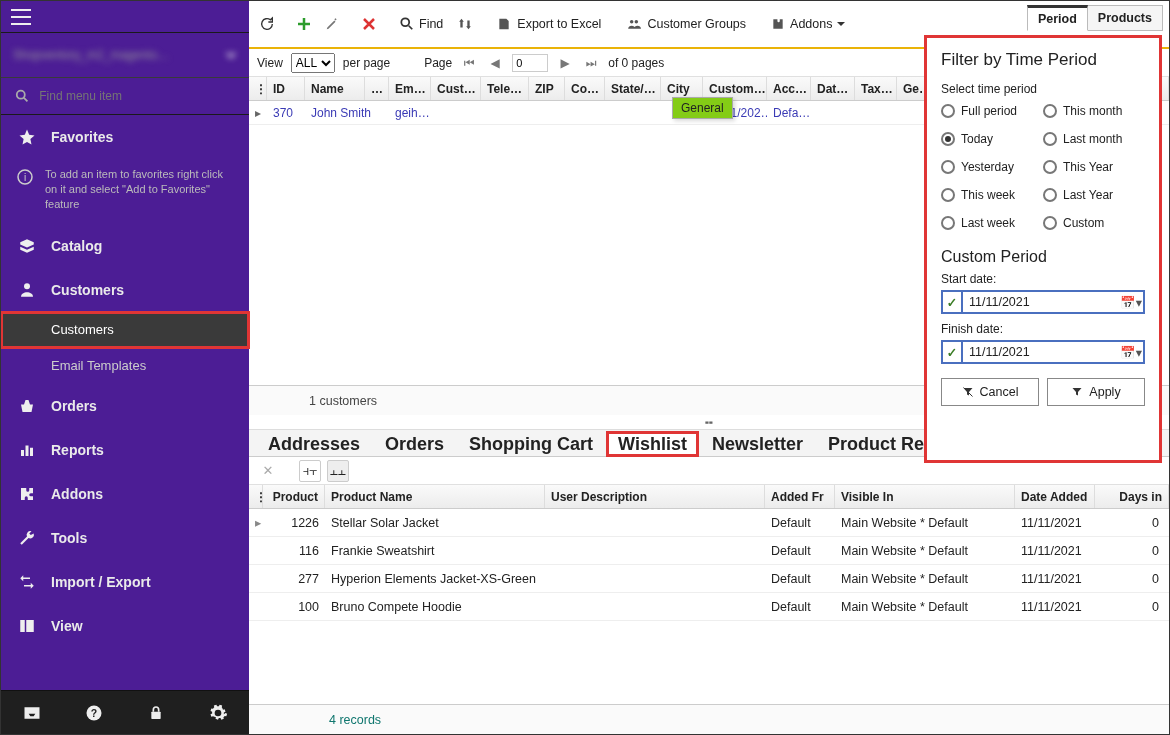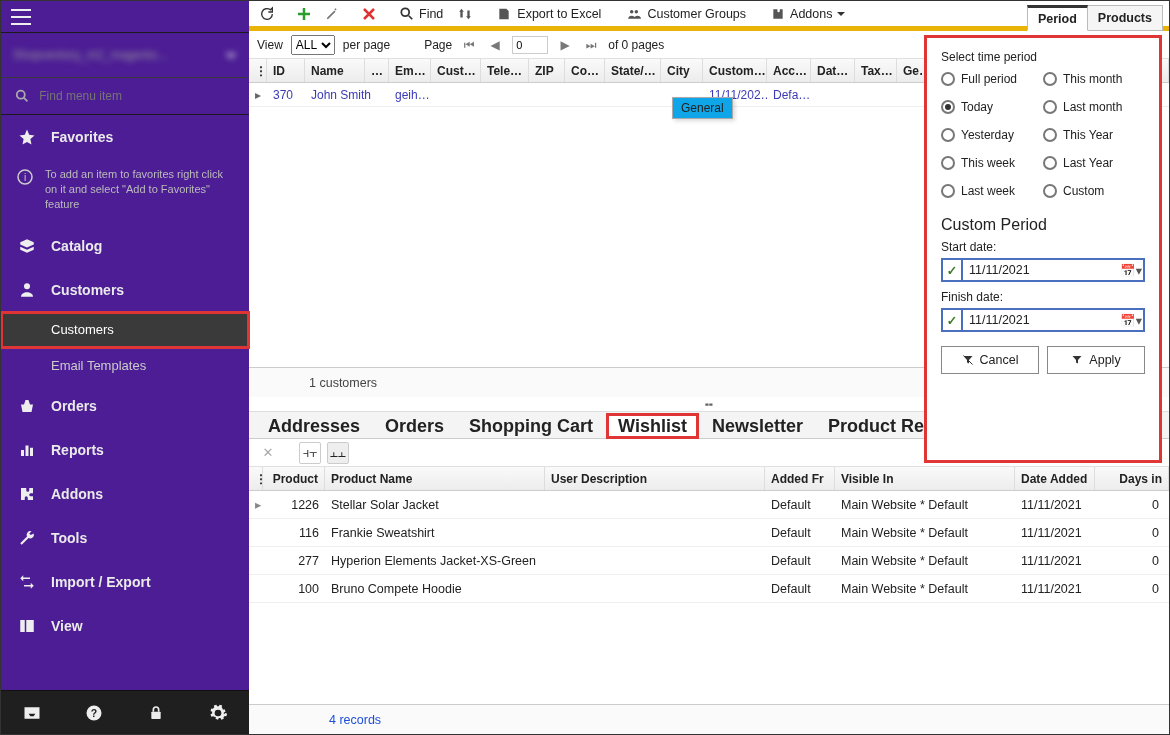--- a/index.html
+++ b/index.html
@@ -22,21 +22,21 @@
 .nav-sub.active{background:#3a3a3a;color:#fff}
 .fav-hint{font-size:11px;color:#bbb;padding:8px 16px 12px 48px;line-height:1.35;display:flex;gap:12px;align-items:flex-start}
 .fav-hint .info{margin-left:-32px}
 .ico{width:20px;height:20px;display:inline-flex;align-items:center;justify-content:center}
 .side-bottom{margin-top:auto;height:44px;background:#1f1f1f;display:flex;align-items:center;justify-content:space-around;border-top:1px solid #111}
 .side-bottom .ico{cursor:pointer}
 .red-box{outline:3px solid #e03535;outline-offset:-2px}
 
 
 .main{flex:1;display:flex;flex-direction:column;min-width:0}
-.toolbar{height:30px;border-bottom:5px solid #eab308;display:flex;align-items:center;padding:0 6px;gap:4px;position:relative}
+.toolbar{height:48px;border-bottom:2px solid #eab308;display:flex;align-items:center;padding:0 6px;gap:4px;position:relative}
 .tbtn{height:24px;padding:0 6px;display:flex;align-items:center;gap:5px;cursor:pointer;font-size:12.5px;border-radius:2px}
 .tbtn.icon-only{width:24px;justify-content:center;padding:0}
 .sep{width:1px;height:18px;background:transparent;margin:0 2px}
 .toolbar-right-tabs{position:absolute;right:6px;top:0;height:30px;display:flex;align-items:flex-end}
 .rtab{height:26px;padding:0 10px;display:flex;align-items:center;font-size:12.5px;font-weight:700;border:1px solid #bbb;background:#f5f5f5;cursor:pointer}
 .rtab.active{background:#fff;border-top:3px solid #333;border-bottom:1px solid #fff}
 .rtab+.rtab{border-left:none}
 
 .pager{height:28px;display:flex;align-items:center;gap:8px;padding:0 8px;font-size:12px;border-bottom:1px solid #e0e0e0}
 .pager select{height:20px;font-size:12px}
@@ -58,41 +58,41 @@
 .btab.active{background:#fff;border-color:#bbb}
 
 .subtools{height:28px;display:flex;align-items:center;gap:6px;padding:0 8px;border-bottom:1px solid #e0e0e0}
 .subtools .mini{width:22px;height:22px;display:flex;align-items:center;justify-content:center;border:1px solid #ccc;border-radius:2px;cursor:pointer;font-size:13px;background:#fff}
 .subtools .mini.active{background:#eee}
 
 
 .wl-head{display:flex;height:24px;background:linear-gradient(#fafafa,#ececec);border-bottom:1px solid #ccc;font-size:12px;font-weight:600}
 .wl-body{flex:1;overflow:auto}
 .wl-row{display:flex;height:28px;align-items:center;font-size:12.5px;border-bottom:1px solid #eee}
-.wl-footer{height:30px;border-top:1px solid #ccc;background:#fafafa;display:flex;align-items:center;padding-left:80px;font-size:12.5px;color:#1d4ed8}
+.wl-footer{height:30px;border-top:1px solid #ccc;background:#fafafa;display:flex;align-items:center;padding-left:80px;font-size:12.5px;color:#0f766e}
 
 
 .filter{position:absolute;right:7px;top:34px;width:238px;height:428px;background:#fff;border:3px solid #e03535;padding:12px 14px;font-size:12.5px}
 .filter h2{font-size:17px;font-weight:400;margin-bottom:12px}
 .filter .lbl{font-size:12px;margin-bottom:8px}
 .radio-grid{display:grid;grid-template-columns:1fr 1fr;row-gap:14px;margin-bottom:18px}
 .rad{display:flex;align-items:center;gap:6px;font-size:12px;cursor:pointer}
 .rad .dot{width:14px;height:14px;border-radius:50%;border:2px solid #777;display:flex;align-items:center;justify-content:center}
 .rad.sel .dot::after{content:"";width:6px;height:6px;border-radius:50%;background:#333}
 .filter h3{font-size:16px;font-weight:400;margin:6px 0}
 .date-field{display:flex;align-items:center;border:2px solid #4a6fbf;height:24px;margin-bottom:8px}
 .date-field .chk{width:20px;height:100%;border-right:2px solid #4a6fbf;display:flex;align-items:center;justify-content:center;color:#3a7c24;font-weight:bold}
 .date-field .val{flex:1;padding:0 6px}
 .date-field .cal{width:24px;display:flex;align-items:center;justify-content:center;color:#555}
 .flabel{font-size:12px;margin:4px 0}
 .filter-btns{display:flex;gap:8px;margin-top:14px}
 .fbtn{flex:1;height:28px;border:1px solid #888;background:#fff;display:flex;align-items:center;justify-content:center;gap:6px;cursor:pointer;font-size:12.5px}
 
 
-.tooltip-pop{position:absolute;left:423px;top:96px;background:#0ea5e9;border:1px solid #aaa;padding:3px 8px;font-size:12px;box-shadow:2px 2px 4px rgba(0,0,0,.15);z-index:8}
+.tooltip-pop{position:absolute;left:423px;top:96px;background:#84cc16;border:1px solid #aaa;padding:3px 8px;font-size:12px;box-shadow:2px 2px 4px rgba(0,0,0,.15);z-index:8}
 
 svg{display:block}
 .main-wrap{position:relative;flex:1;display:flex;flex-direction:column;min-height:0}
 </style>
 </head>
 <body>
 
 <div class="app">
 
   <div class="sidebar">
@@ -439,20 +439,21 @@
             <div class="gc" style="width:220px"></div>
             <div class="gc" style="width:70px">Default</div>
             <div class="gc" style="width:180px">Main Website * Default</div>
             <div class="gc" style="width:80px">11/11/2021</div>
             <div class="gc" style="flex:1;justify-content:flex-end;padding-right:10px">0</div>
           </div>
         </div>
     <div class="wl-footer">4 records</div>
 
     <div class="filter">
+      <h2>Filter by Time Period</h2>
       <div class="lbl">Select time period</div>
       <div class="radio-grid">
         <div class="rad">
               <span class="dot"></span>
               <span>Full period</span>
             </div>
         <div class="rad">
               <span class="dot"></span>
               <span>This month</span>
             </div>

